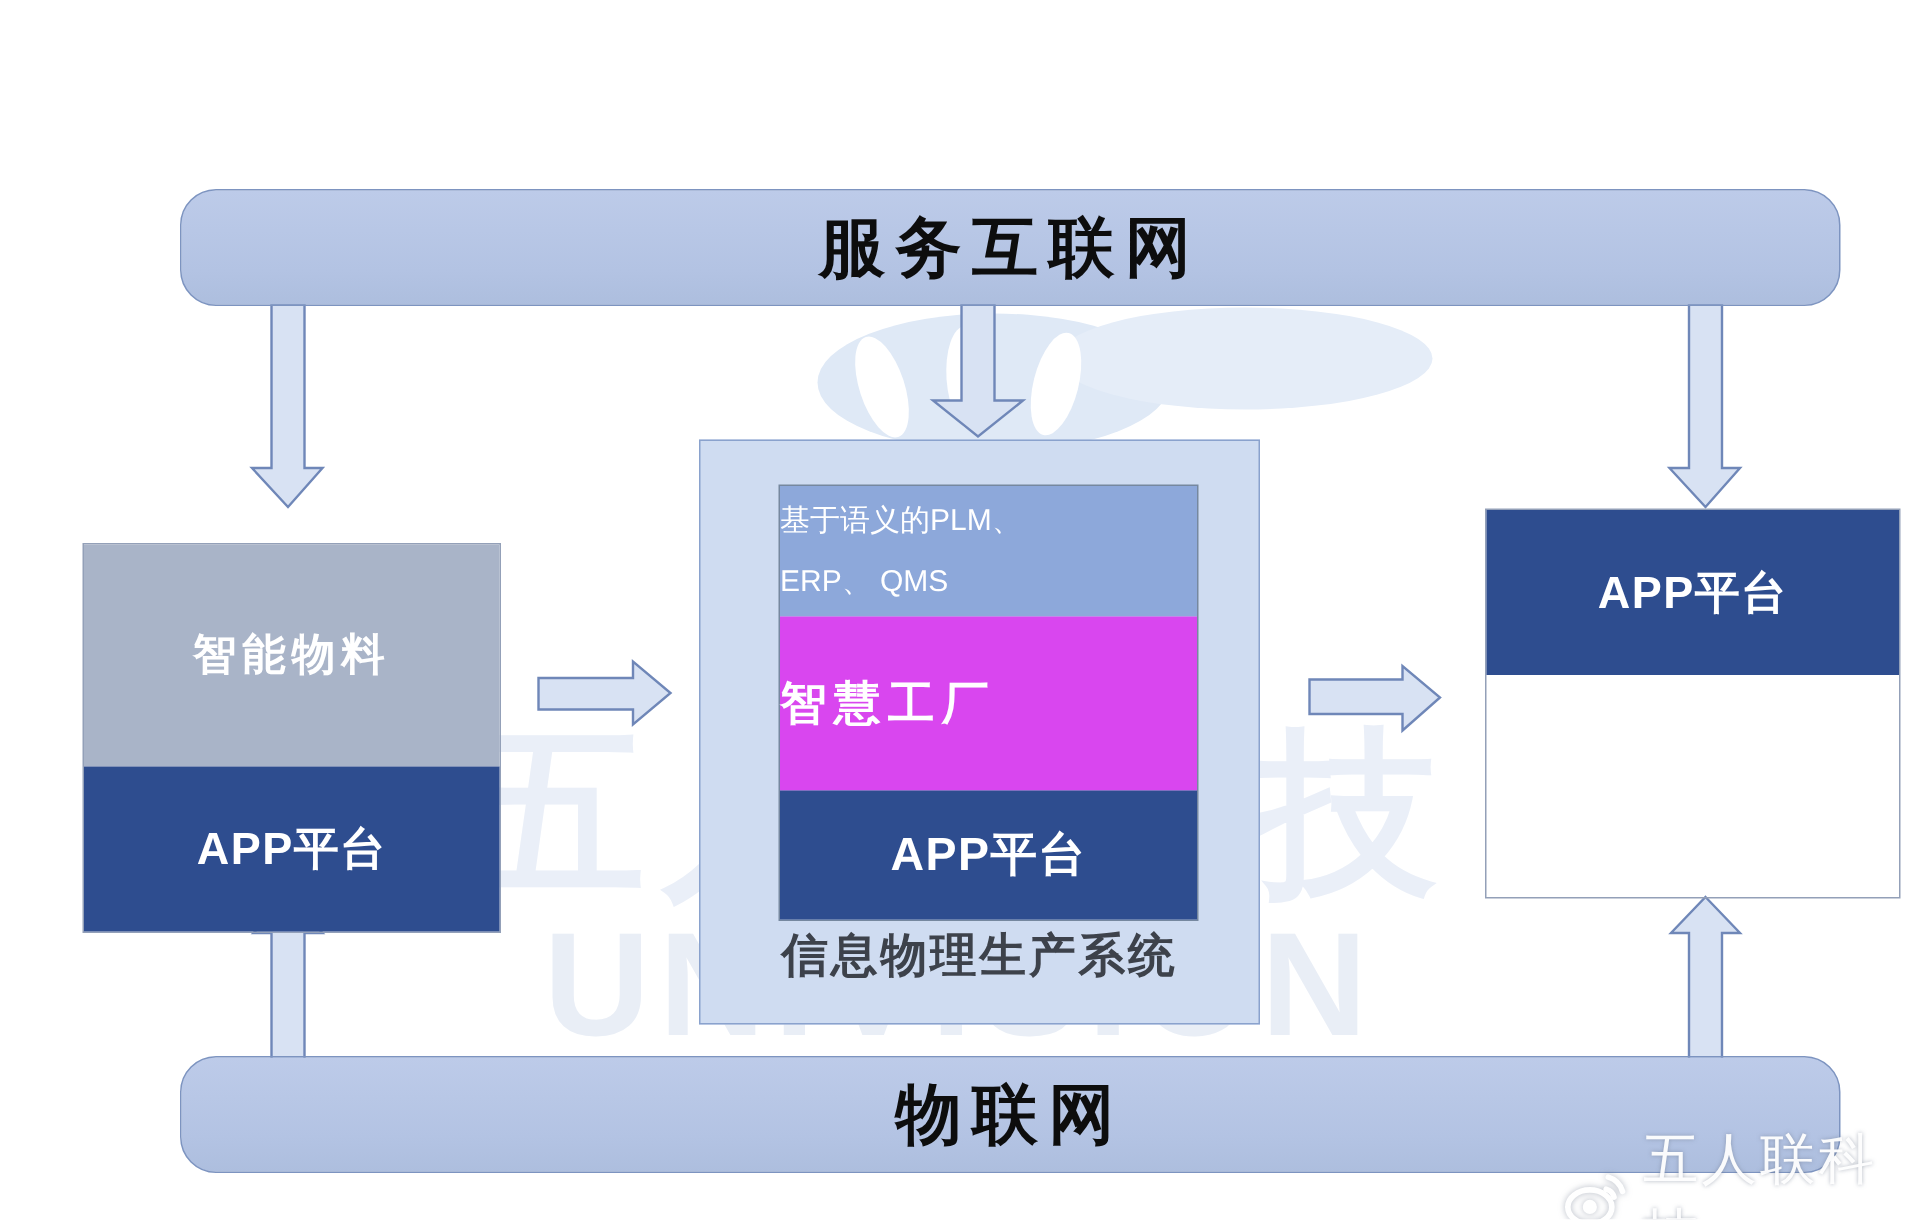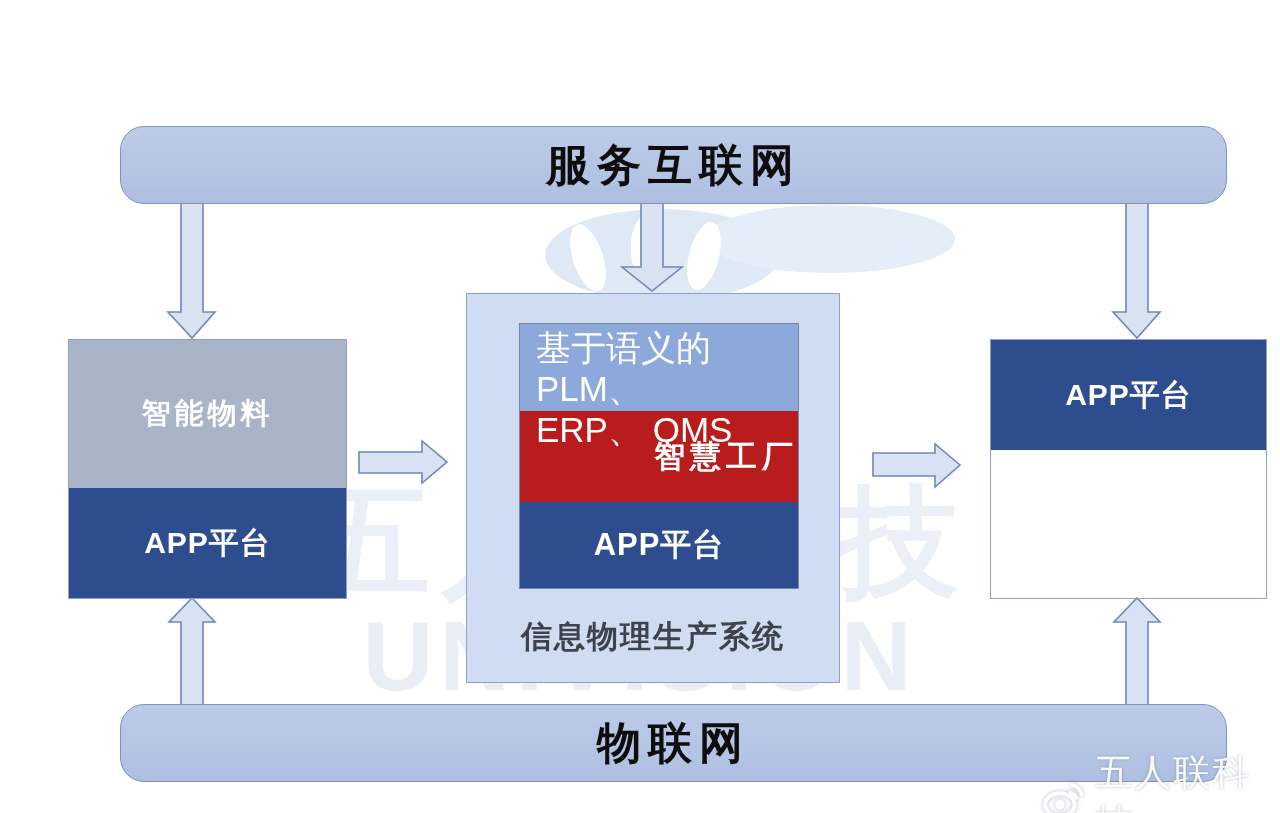--- a/index.html
+++ b/index.html
@@ -28,34 +28,34 @@
        background:linear-gradient(180deg,#bdcbe9 0%,#b3c3e3 70%,#adbede 100%);
        border:1.5px solid #7d94c0;box-sizing:border-box;z-index:3;
        display:flex;align-items:center;justify-content:center;margin-left:12px;}
   .bar.top{top:126px;}
   .bar.bottom{top:704px;}
   .bar .bar-label{font-size:44px;font-weight:700;color:#0d0d0d;letter-spacing:7px;}
 
   
   .side-box{position:absolute;top:339px;height:258px;border:1px solid #93a0b8;
             box-sizing:content-box;z-index:3;display:flex;flex-direction:column;}
-  .side-box.left{left:68px;width:277px;}
+  .side-box.left{left:55px;width:277px;margin-top:23px;}
   .side-box.right{left:990px;width:275px;}
   .side-top{height:148px;background:#a9b4c8;display:flex;align-items:center;justify-content:center;}
   .side-bottom{height:110px;background:#2e4d8f;display:flex;align-items:center;justify-content:center;}
   .side-top .lbl{font-size:29px;font-weight:700;color:#ffffff;letter-spacing:4px;}
   .side-bottom .lbl{font-size:30px;font-weight:700;color:#ffffff;letter-spacing:1px;}
 
   
   .center-panel{position:absolute;left:466px;top:293px;width:374px;height:390px;
                 background:#cfdcf1;border:1.5px solid #8aa2cd;box-sizing:border-box;z-index:3;}
   .stack{position:absolute;left:52px;top:29px;width:278px;border:1px solid #76889f;box-sizing:content-box;}
-  .layer1{height:87px;background:#8da8da;color:#ffffff;font-size:35px;font-weight:400;
-          line-height:41px;padding:3px 0 0 16px;box-sizing:border-box;}
-  .layer2{height:91px;background:#b91c1c;display:flex;align-items:center;justify-content:flex-end;}
+  .layer1{height:87px;background:#8da8da;color:#ffffff;font-size:20px;font-weight:400;
+          line-height:41px;padding:3px 0 0 0;box-sizing:border-box;}
+  .layer2{height:116px;background:#d946ef;display:flex;align-items:center;justify-content:flex-start;}
   .layer3{height:86px;background:#2e4d8f;display:flex;align-items:center;justify-content:center;}
   .layer2 .lbl{font-size:31px;font-weight:700;color:#ffffff;letter-spacing:5px;}
   .layer3 .lbl{font-size:31px;font-weight:700;color:#ffffff;letter-spacing:1px;}
   .panel-caption{position:absolute;left:0;top:322px;width:100%;text-align:center;
                  font-size:31px;font-weight:700;color:#3d424b;letter-spacing:2px;}
 
   
   .badge{position:absolute;left:1040px;top:748px;z-index:4;display:flex;align-items:center;gap:6px;}
   .badge .txt{font-size:37px;color:rgba(255,255,255,0.95);letter-spacing:2px;
               text-shadow:0 0 3px rgba(110,120,140,0.55);}

